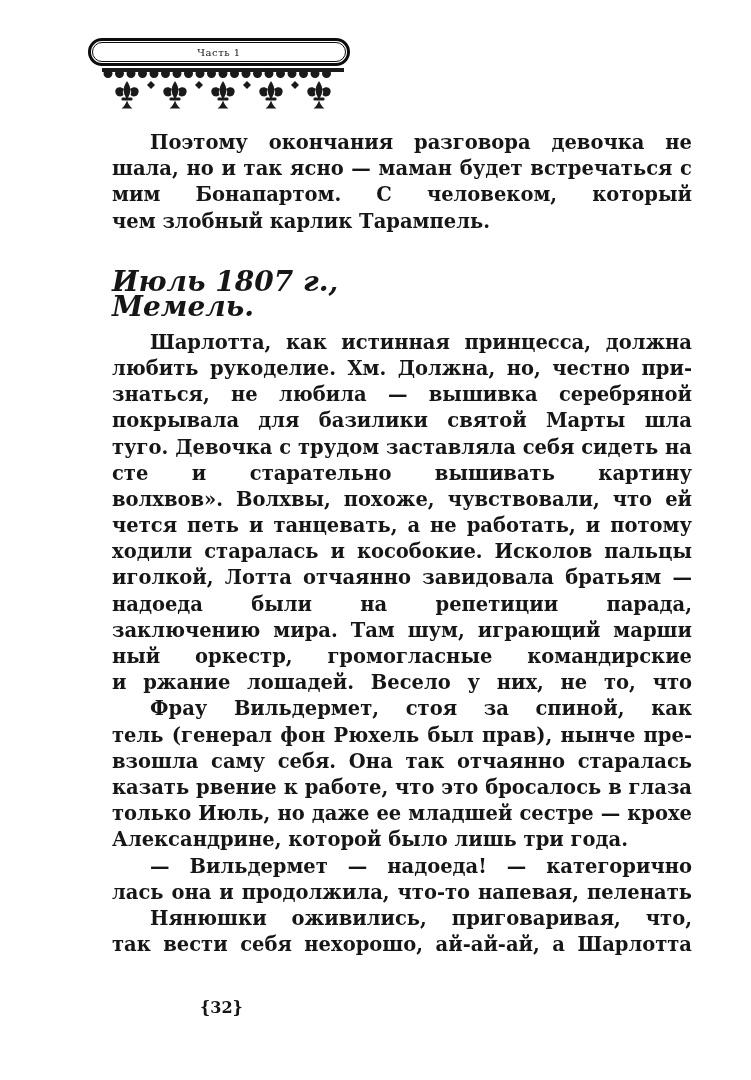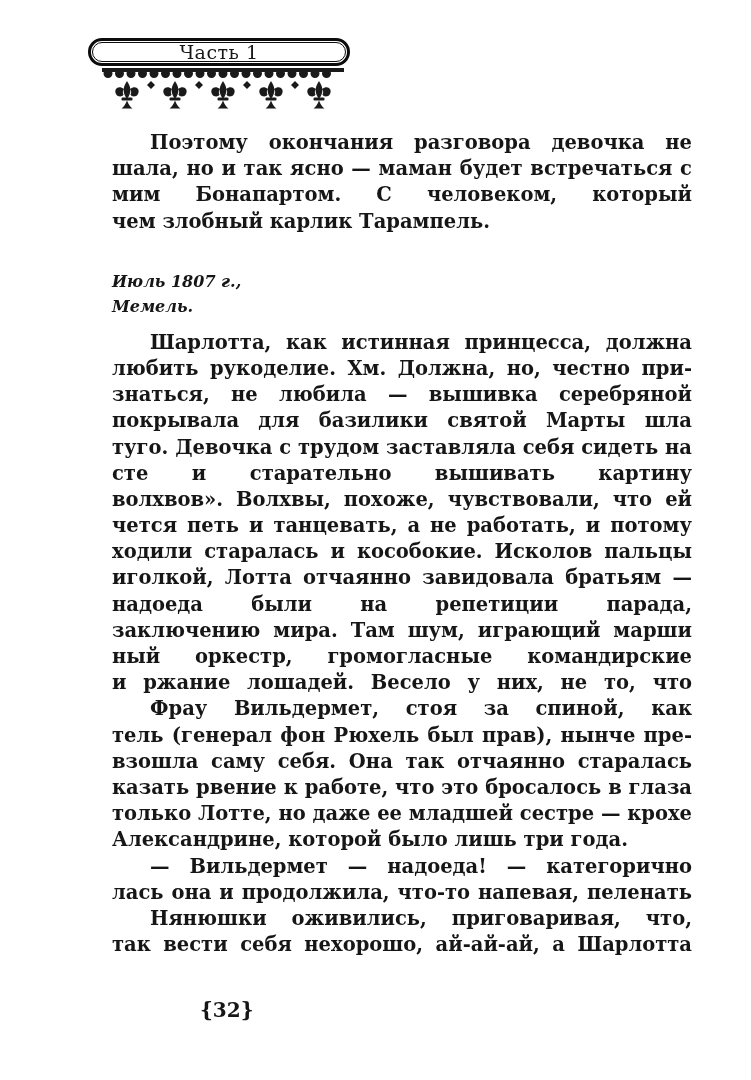--- a/index.html
+++ b/index.html
@@ -29,21 +29,21 @@
   }
   .part-badge::after {
     content: "";
     position: absolute;
     inset: 1px;
     border: 1px solid #0c0c0c;
     border-radius: 10px;
     pointer-events: none;
   }
   .part-badge .part-label {
-    font-size: 19px;
+    font-size: 10px;
     letter-spacing: 0.5px;
     color: #161616;
   }
 
   
   .ornament {
     position: absolute;
     left: 100px;
     top: 68px;
     width: 246px;
@@ -71,29 +71,29 @@
     white-space: normal;
   }
   .line.first { text-indent: 38px; }
   .line.last { text-align-last: left; }
 
   .section-heading {
     margin-top: 34px;
     margin-bottom: 10px;
     font-style: italic;
     font-weight: 800;
-    font-size: 16px;
+    font-size: 28px;
     line-height: 25.5px;
   }
 
   .page-number {
     position: absolute;
     left: 200px;
     top: 998px;
-    font-size: 20px;
+    font-size: 16px;
     font-weight: 700;
     color: #161616;
   }
 </style>
 </head>
 <body>
 
 <div class="page">
 
   <div class="part-badge">
@@ -157,21 +157,21 @@
       <span class="line">заключению мира. Там шум, играющий марши воен-</span>
       <span class="line">ный оркестр, громогласные командирские команды</span>
       <span class="line last">и ржание лошадей. Весело у них, не то, что здесь…</span>
     </div>
 
     <div class="para">
       <span class="line first">Фрау Вильдермет, стоя за спиной, как надзира-</span>
       <span class="line">тель (генерал фон Рюхель был прав), нынче пре-</span>
       <span class="line">взошла саму себя. Она так отчаянно старалась по-</span>
       <span class="line">казать рвение к работе, что это бросалось в глаза не</span>
-      <span class="line">только Лотте, но даже ее младшей сестре — крохе</span>
+      <span class="line">только Июль, но даже ее младшей сестре — крохе</span>
       <span class="line last">Александрине, которой было лишь три года.</span>
     </div>
 
     <div class="para">
       <span class="line first">— Вильдермет — надоеда! — категорично высказа-</span>
       <span class="line last">лась она и продолжила, что-то напевая, пеленать пупса.</span>
     </div>
 
     <div class="para">
       <span class="line first">Нянюшки оживились, приговаривая, что, мол,</span>

